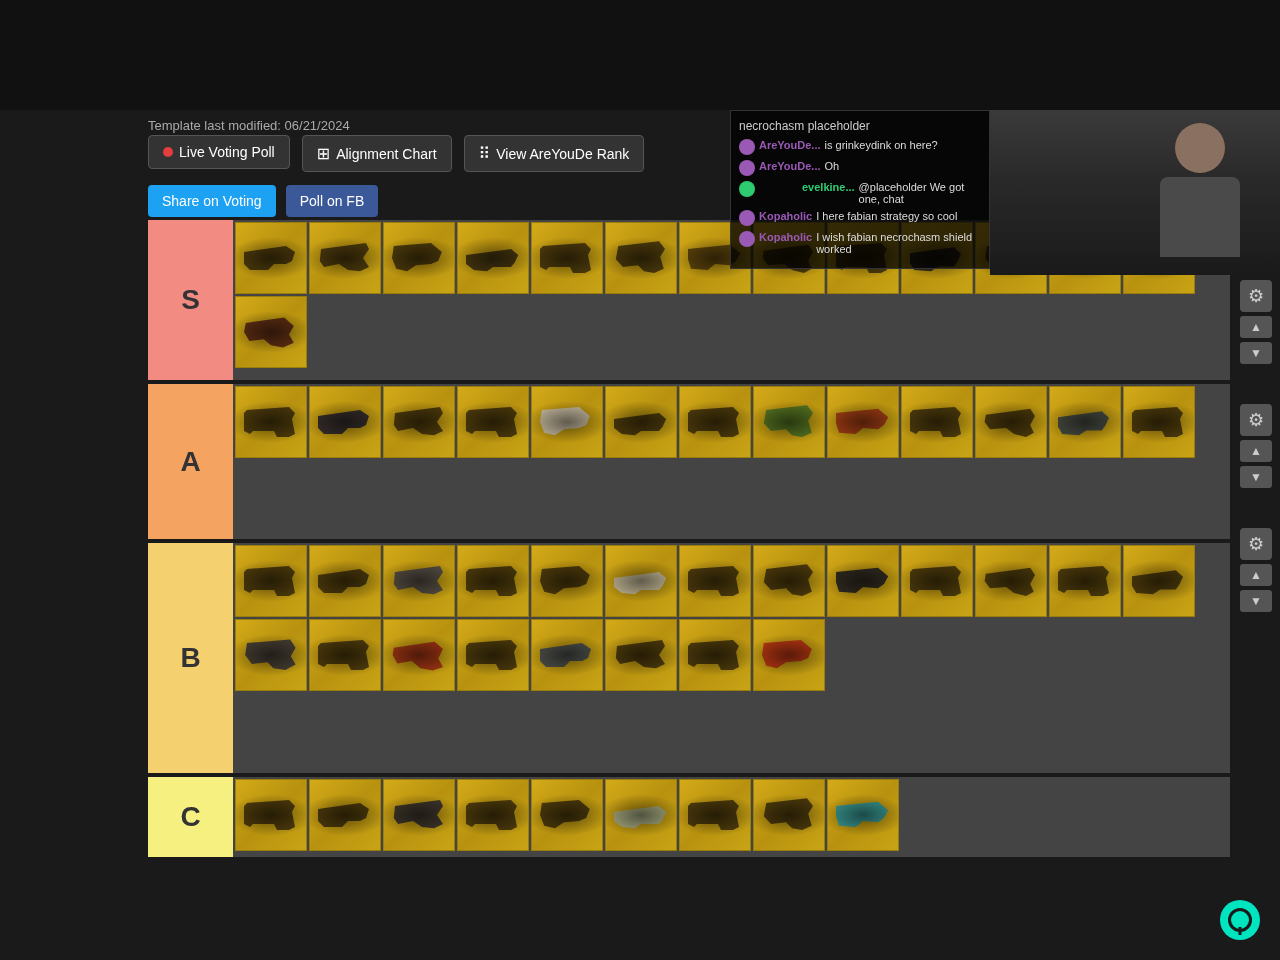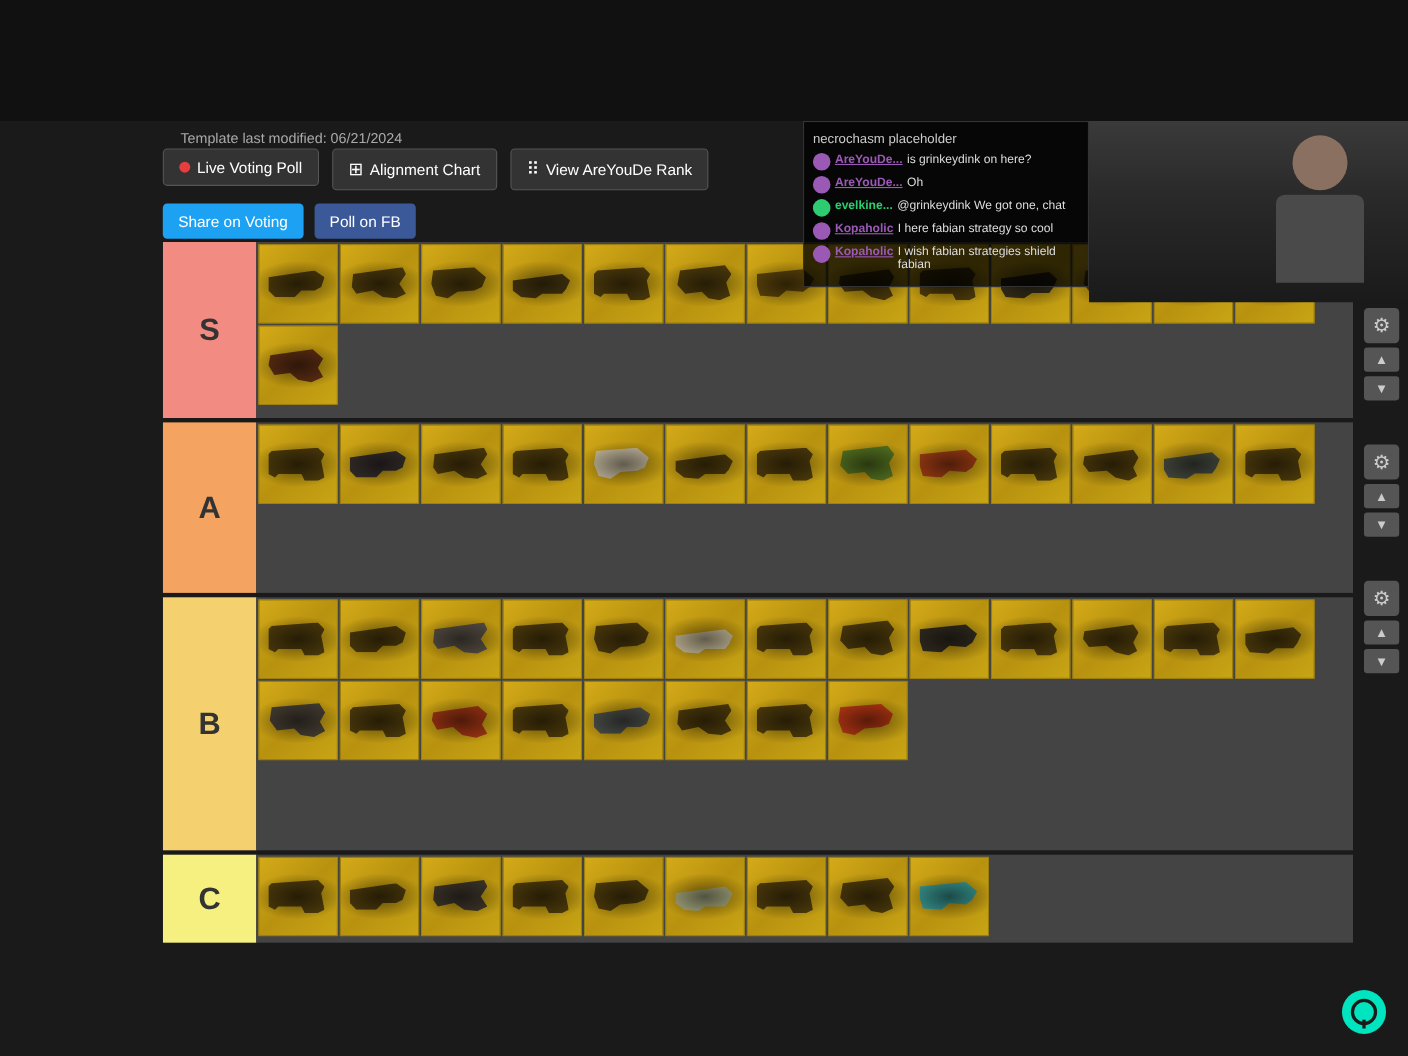--- a/index.html
+++ b/index.html
@@ -16,21 +16,21 @@
     .top-bar {
       width: 100%;
       height: 110px;
       background: #111;
     }
 
     
     .template-info {
       position: absolute;
       top: 110px;
-      left: 164px;
+      left: 148px;
       color: #aaa;
       font-size: 13px;
       padding: 8px 0;
     }
 
     
     .toolbar {
       position: absolute;
       top: 135px;
       left: 148px;
@@ -240,22 +240,22 @@
       font-weight: bold;
       flex-shrink: 0;
     }
 
     .chat-text {
       font-size: 11px;
       color: #ddd;
       word-break: break-word;
     }
 
-    .color-purple { color: #9b59b6; text-decoration: underline; }
-    .color-green { color: #2ecc71; }
+    .color-purple { color: #9b59b6; }
+    .color-green { color: #2ecc71; margin-left: 43px; }
 
     
     .webcam {
       position: absolute;
       top: 110px;
       right: 0;
       width: 290px;
       height: 165px;
       background: #222;
       overflow: hidden;
@@ -595,33 +595,33 @@
 
   <div class="chat-message">
     <div class="chat-avatar" style="background:#9b59b6;"></div>
     <span class="chat-username color-purple">AreYouDe...</span>
     <span class="chat-text">Oh</span>
   </div>
 
   <div class="chat-message">
     <div class="chat-avatar" style="background:#2ecc71;"></div>
     <span class="chat-username color-green">evelkine...</span>
-    <span class="chat-text">@grinkeydink We got one, chat</span>
+    <span class="chat-text">@placeholder We got one, chat</span>
   </div>
 
   <div class="chat-message">
     <div class="chat-avatar" style="background:#9b59b6;"></div>
     <span class="chat-username color-purple">Kopaholic</span>
     <span class="chat-text">I here fabian strategy so cool</span>
   </div>
 
   <div class="chat-message">
     <div class="chat-avatar" style="background:#9b59b6;"></div>
     <span class="chat-username color-purple">Kopaholic</span>
-    <span class="chat-text">I wish fabian strategies shield fabian</span>
+    <span class="chat-text">I wish fabian necrochasm shield worked</span>
   </div>
 </div>
 
 <div class="webcam">
   <div class="webcam-person">
     <div class="person-silhouette">
       <div class="person-head"></div>
       <div class="person-body"></div>
     </div>
   </div>

